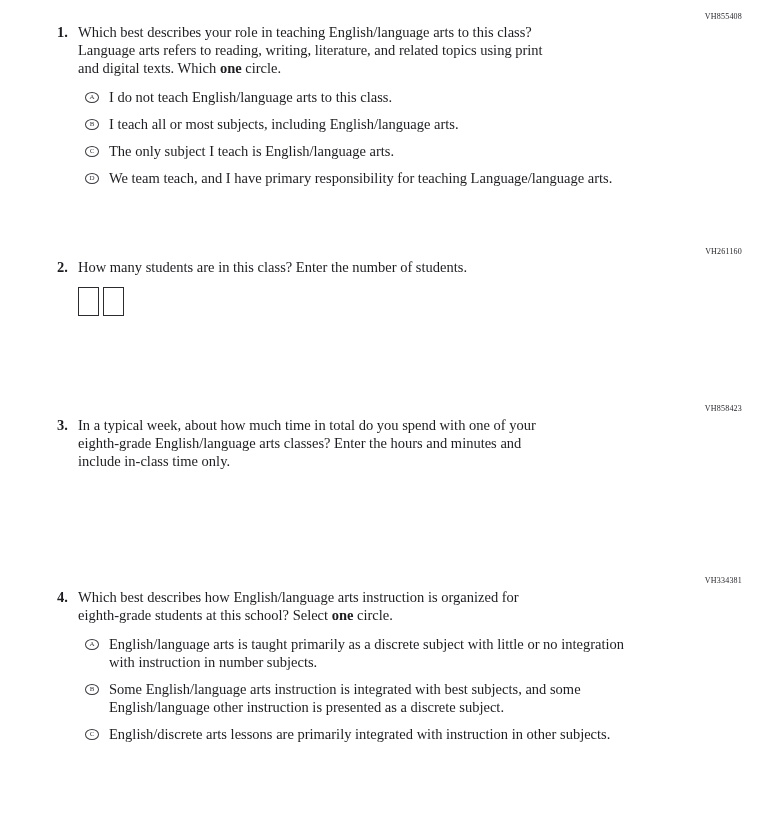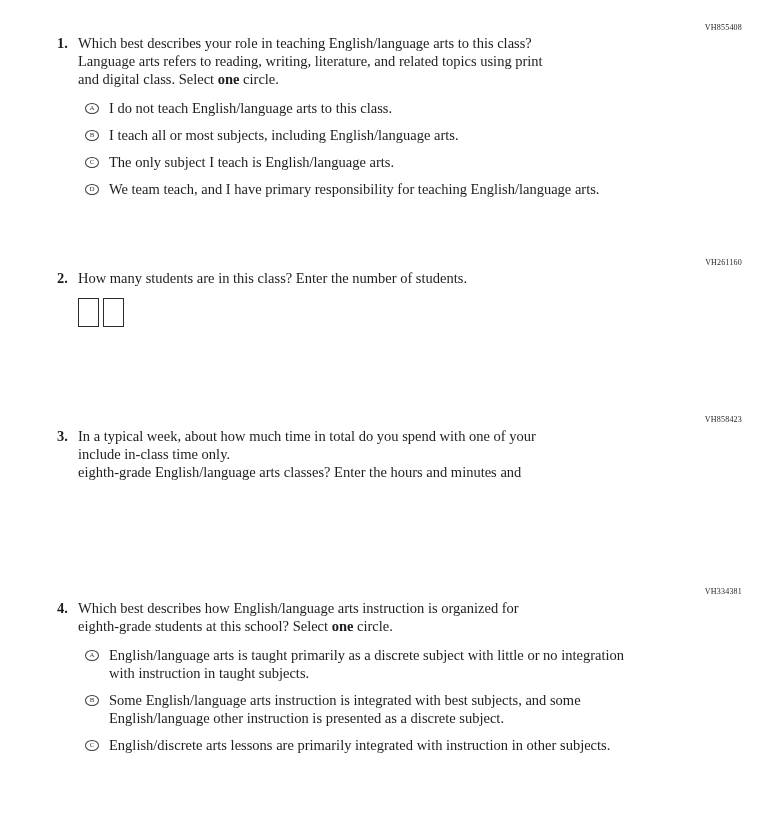--- a/index.html
+++ b/index.html
@@ -3,21 +3,21 @@
 <meta charset="utf-8">
 <style>
   * { margin: 0; padding: 0; box-sizing: border-box; }
   html, body { background: #ffffff; }
   body {
     width: 767px; height: 838px;
     font-family: "Liberation Serif", serif;
     color: #1d1d21;
     overflow: hidden;
   }
-  .page { position: relative; width: 767px; height: 838px; padding-top: 19px; }
+  .page { position: relative; width: 767px; height: 838px; padding-top: 8px; }
   .code-row { text-align: right; padding-right: 25px; height: 11px; line-height: 11px; }
   .code { font-size: 8px; letter-spacing: 0.2px; color: #26262b; }
   .question { display: flex; margin-left: 57px; }
   .qnum { font-weight: bold; width: 21px; flex-shrink: 0; font-size: 14.5px; line-height: 18px; }
   .qbody { font-size: 14.5px; line-height: 18px; }
   .pline { white-space: nowrap; }
   .b { font-weight: bold; }
   .options { margin-top: 11px; }
   .option { display: flex; align-items: flex-start; margin-bottom: 9px; }
   .oval {
@@ -54,21 +54,21 @@
 
   <div class="code-row">
     <span class="code">VH855408</span>
   </div>
   <div class="question mt-q1">
     <div class="qnum">1.</div>
     <div class="qbody">
       <div class="qprompt">
         <div class="pline">Which best describes your role in teaching English/language arts to this class?</div>
         <div class="pline">Language arts refers to reading, writing, literature, and related topics using print</div>
-        <div class="pline"><span>and digital class. Select </span><span class="b">one</span><span> circle.</span></div>
+        <div class="pline"><span>and digital texts. Which </span><span class="b">one</span><span> circle.</span></div>
       </div>
       <div class="options">
         <div class="option">
           <span class="oval">
               <span class="oval-letter">A</span>
             </span>
           <span class="opt-text">I do not teach English/language arts to this class.</span>
         </div>
         <div class="option">
           <span class="oval">
@@ -79,21 +79,21 @@
         <div class="option">
           <span class="oval">
               <span class="oval-letter">C</span>
             </span>
           <span class="opt-text">The only subject I teach is English/language arts.</span>
         </div>
         <div class="option">
           <span class="oval">
               <span class="oval-letter">D</span>
             </span>
-          <span class="opt-text">We team teach, and I have primary responsibility for teaching English/language arts.</span>
+          <span class="opt-text">We team teach, and I have primary responsibility for teaching Language/language arts.</span>
         </div>
       </div>
     </div>
   </div>
 
   <div class="code-row mt-code2">
     <span class="code">VH261160</span>
   </div>
   <div class="question mt-q2">
     <div class="qnum">2.</div>
@@ -107,22 +107,22 @@
   </div>
 
   <div class="code-row mt-code3">
     <span class="code">VH858423</span>
   </div>
   <div class="question mt-q3">
     <div class="qnum">3.</div>
     <div class="qbody">
       <div class="qprompt">
         <div class="pline">In a typical week, about how much time in total do you spend with one of your</div>
+        <div class="pline">eighth-grade English/language arts classes? Enter the hours and minutes and</div>
         <div class="pline">include in-class time only.</div>
-        <div class="pline">eighth-grade English/language arts classes? Enter the hours and minutes and</div>
       </div>
     </div>
   </div>
 
   <div class="code-row mt-code4">
     <span class="code">VH334381</span>
   </div>
   <div class="question mt-q4">
     <div class="qnum">4.</div>
     <div class="qbody">
@@ -130,21 +130,21 @@
         <div class="pline">Which best describes how English/language arts instruction is organized for</div>
         <div class="pline"><span>eighth-grade students at this school? Select </span><span class="b">one</span><span> circle.</span></div>
       </div>
       <div class="options">
         <div class="option">
           <span class="oval">
               <span class="oval-letter">A</span>
             </span>
           <span class="opt-text">
             <span class="pline">English/language arts is taught primarily as a discrete subject with little or no integration</span><br>
-            <span class="pline">with instruction in taught subjects.</span>
+            <span class="pline">with instruction in number subjects.</span>
           </span>
         </div>
         <div class="option">
           <span class="oval">
               <span class="oval-letter">B</span>
             </span>
           <span class="opt-text">
             <span class="pline">Some English/language arts instruction is integrated with best subjects, and some</span><br>
             <span class="pline">English/language other instruction is presented as a discrete subject.</span>
           </span>

